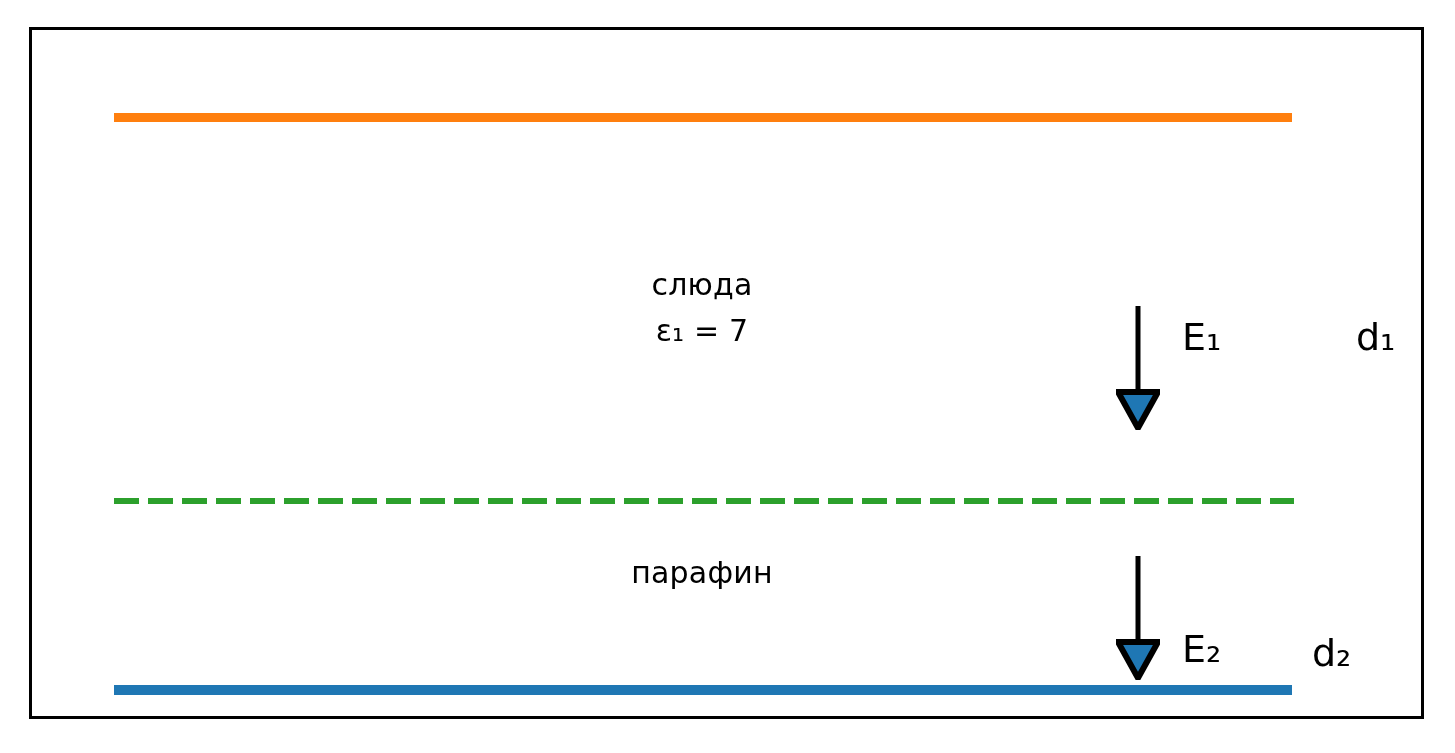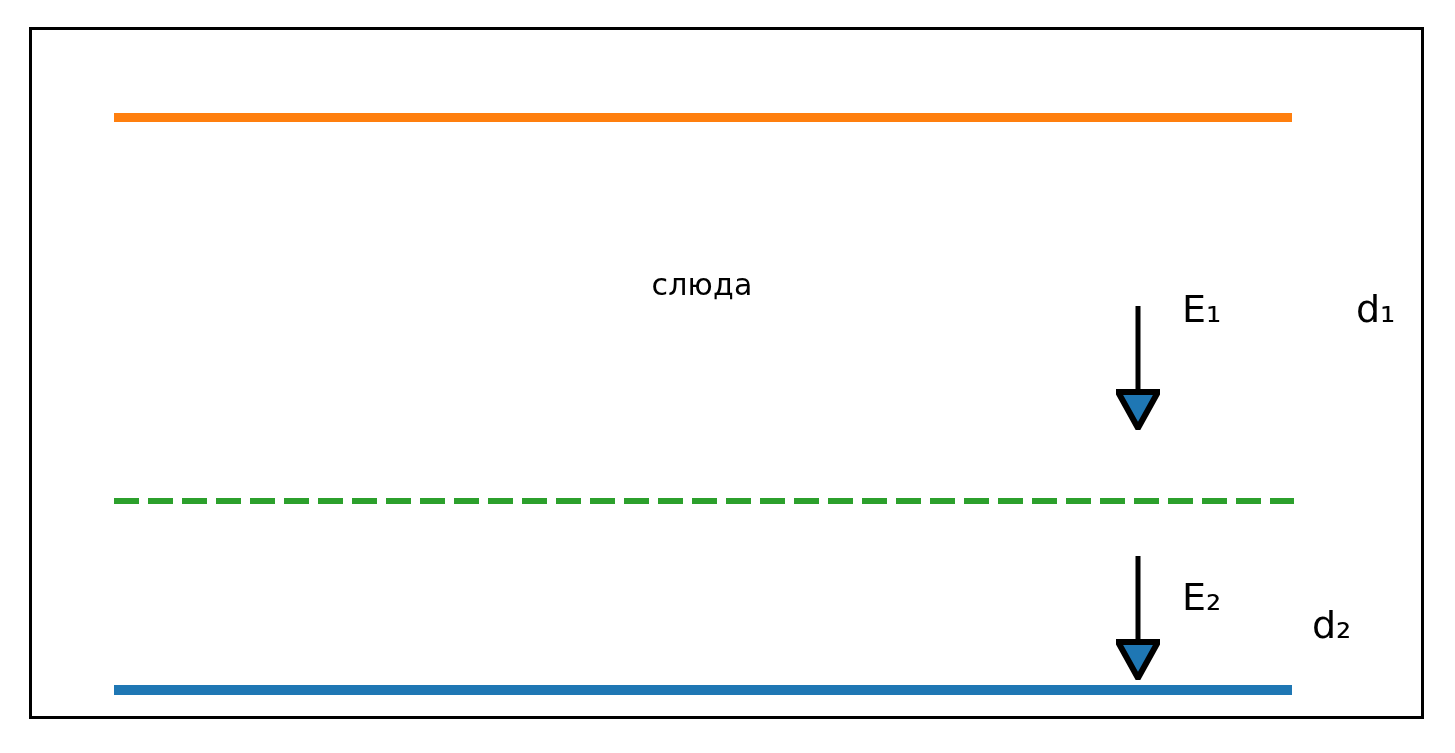--- a/index.html
+++ b/index.html
@@ -91,24 +91,25 @@
   #arrow-1 { left: 1084px; top: 276px; height: 124px; }
   #arrow-2 { left: 1084px; top: 526px; height: 124px; }
 
   
   .sym-label {
     position: absolute;
     color: #000000;
     font-size: 38px;
     line-height: 38px;
     white-space: nowrap;
+    margin-top: 28px;
   }
   #label-e1 { left: 1150px; top: 260px; }
   #label-d1 { left: 1324px; top: 260px; }
-  #label-e2 { left: 1150px; top: 548px; }
+  #label-e2 { left: 1150px; top: 572px; }
   #label-d2 { left: 1280px; top: 576px; }
 </style>
 </head>
 <body>
 
 <div id="stage">
 
   <div id="frame" style="border-color: rgb(0, 0, 0);">
 
     <div class="plate" id="top-plate" style="background: rgb(255, 127, 14);"></div>
@@ -116,23 +117,25 @@
     <div id="interface-line">
       <svg class="dashes" width="1180" height="6" viewBox="0 0 1180 6">
         <line x1="0" y1="3" x2="1180" y2="3" stroke="#2ca02c" stroke-width="6" stroke-dasharray="25 9"></line>
       </svg>
     </div>
 
     <div class="plate" id="bottom-plate" style="background: rgb(31, 119, 180);"></div>
 
     <div class="region-label" id="label-upper">
       <span class="region-name">слюда</span>
+      <span class="region-perm">ε₁ = 7</span>
     </div>
 
     <div class="region-label" id="label-lower">
+      <span class="region-name">парафин</span>
     </div>
 
     <svg class="field-arrow" id="arrow-1" viewBox="0 0 44 124">
       <line x1="22" y1="0" x2="22" y2="92" stroke="#000000" stroke-width="5"></line>
       <polygon points="22,122 2,86 42,86" fill="#1f77b4" stroke="#000000" stroke-width="6" stroke-linejoin="miter"></polygon>
     </svg>
 
     <svg class="field-arrow" id="arrow-2" viewBox="0 0 44 124">
       <line x1="22" y1="0" x2="22" y2="92" stroke="#000000" stroke-width="5"></line>
       <polygon points="22,122 2,86 42,86" fill="#1f77b4" stroke="#000000" stroke-width="6" stroke-linejoin="miter"></polygon>

